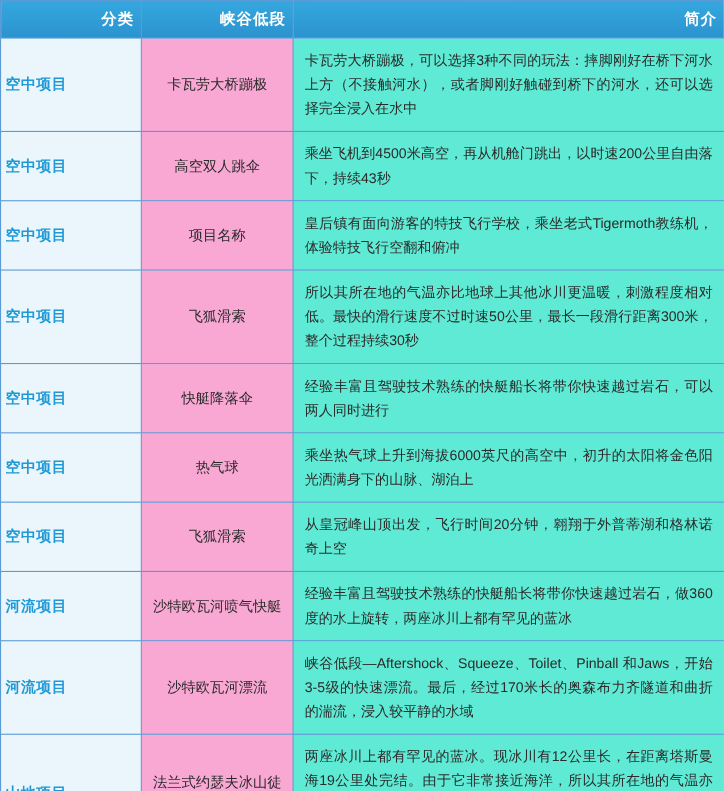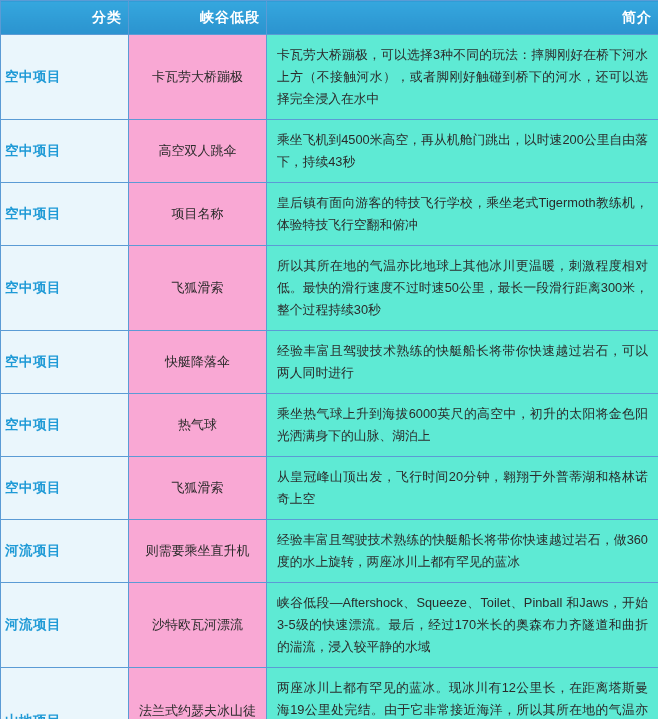--- a/index.html
+++ b/index.html
@@ -116,21 +116,21 @@
         <td class="name">热气球</td>
         <td class="desc">乘坐热气球上升到海拔6000英尺的高空中，初升的太阳将金色阳光洒满身下的山脉、湖泊上</td>
       </tr>
       <tr>
         <td class="cat">空中项目</td>
         <td class="name">飞狐滑索</td>
         <td class="desc">从皇冠峰山顶出发，飞行时间20分钟，翱翔于外普蒂湖和格林诺奇上空</td>
       </tr>
       <tr>
         <td class="cat">河流项目</td>
-        <td class="name">则需要乘坐直升机</td>
+        <td class="name">沙特欧瓦河喷气快艇</td>
         <td class="desc">经验丰富且驾驶技术熟练的快艇船长将带你快速越过岩石，做360度的水上旋转，两座冰川上都有罕见的蓝冰</td>
       </tr>
       <tr>
         <td class="cat">河流项目</td>
         <td class="name">沙特欧瓦河漂流</td>
         <td class="desc">峡谷低段—Aftershock、Squeeze、Toilet、Pinball 和Jaws，开始3-5级的快速漂流。最后，经过170米长的奥森布力齐隧道和曲折的湍流，浸入较平静的水域</td>
       </tr>
       <tr>
         <td class="cat">山地项目</td>
         <td class="name">法兰式约瑟夫冰山徒步</td>

